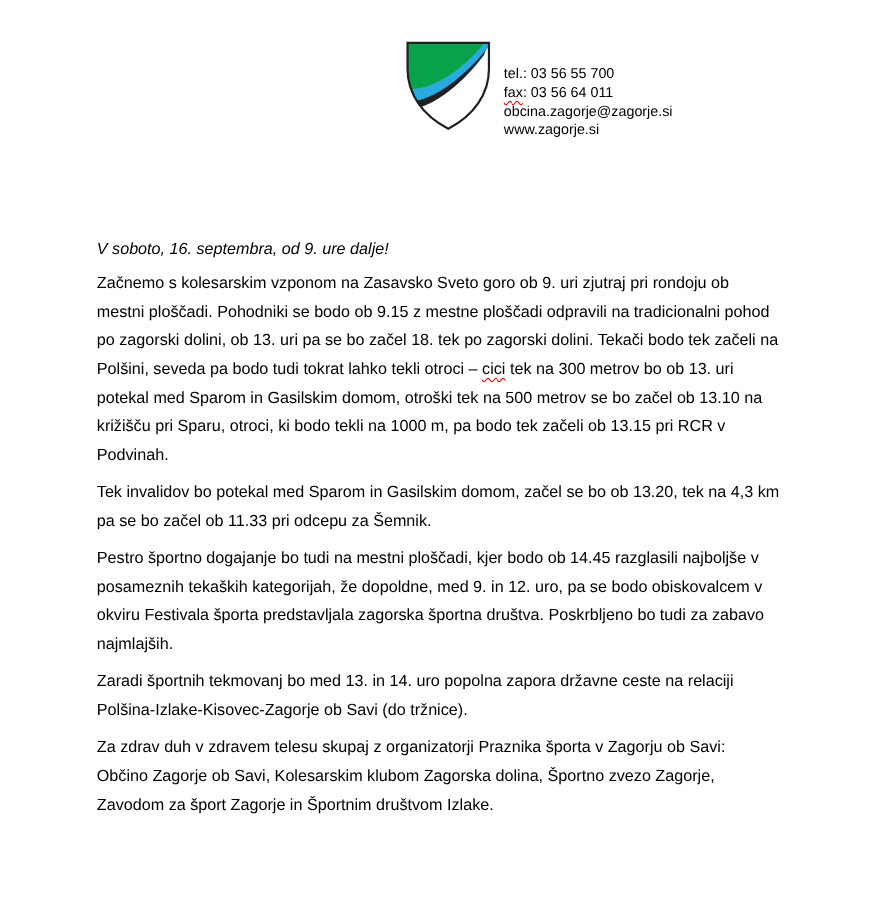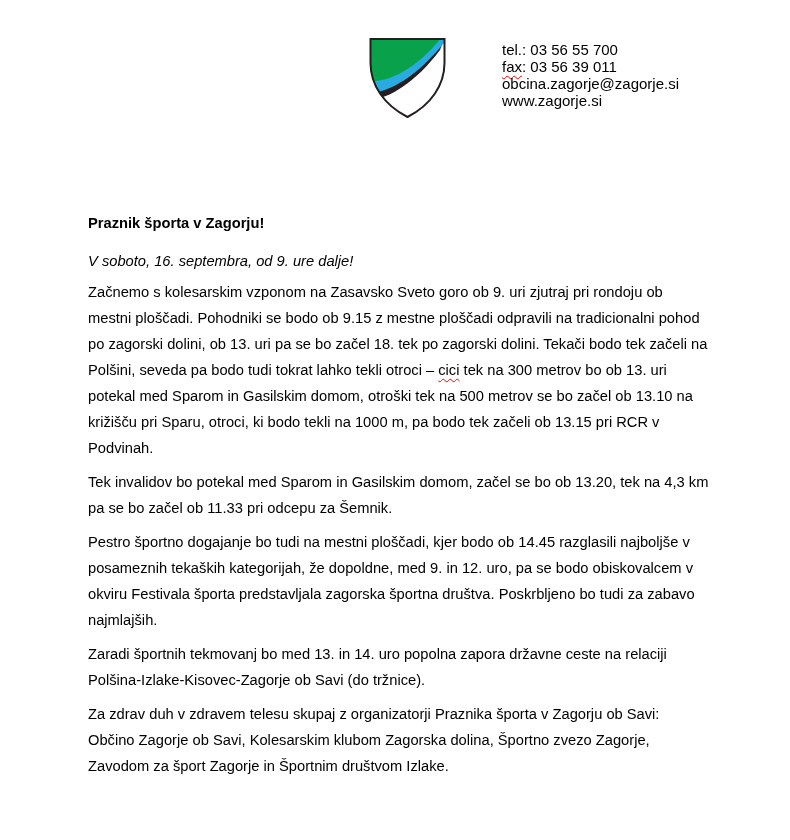--- a/index.html
+++ b/index.html
@@ -6,22 +6,22 @@
   .page {
     position:relative; width:790px; height:840px; background:#ffffff;
     font-family:"Liberation Sans","DejaVu Sans",sans-serif; color:#000000;
     overflow:hidden;
   }
   .org-block {
     position:absolute; left:90px; top:57px; width:256px;
     text-align:right; font-size:14.7px; line-height:17px; white-space:nowrap;
   }
   .contact-block {
-    position:absolute; left:458px; top:41px;
-    font-size:15px; line-height:17px; white-space:nowrap;margin-left:44px;
+    position:absolute; left:458px; top:58px;
+    font-size:13px; line-height:17px; white-space:nowrap;
   }
   .coat { position:absolute; left:367px; top:36px; }
   .doc {
     position:absolute; left:88px; top:210px; width:622px;
     font-size:14.7px; line-height:26px;
   }
   .doc-title   { font-weight:bold; margin:0 0 12px 0; }
   .doc-subtitle{ font-style:italic; margin:4px 0 5px 0; }
   .doc p       { margin:0 0 8px 0; }
   .misspell {
@@ -48,27 +48,26 @@
       <rect x="-2" y="-2" width="85" height="88" fill="#ffffff"></rect>
       <path d="M-5,63 C14,68 46,50 73,14 L76,6 L76,-10 L-5,-10 Z" fill="#231f20"></path>
       <path d="M-5,56 C14,61 46,45 77,7 L77,-10 L-5,-10 Z" fill="#29abe2"></path>
       <path d="M-5,44 C16,49 46,37 75,1 L75,-10 L-5,-10 Z" fill="#0aa14b"></path>
     </g>
     <path d="M3.5,3 L77.5,3 L77.5,27 C77.5,49 64,69 40.5,81 C17,69 3.5,49 3.5,27 Z" fill="none" stroke-width="2" stroke="#231f20"></path>
   </svg>
 
   <div class="contact-block">
     <div>tel.: 03 56 55 700</div>
-    <div><span class="misspell">fax</span><span>: 03 56 39 011</span></div>
+    <div><span class="misspell">fax</span><span>: 03 56 64 011</span></div>
     <div>obcina.zagorje@zagorje.si</div>
     <div>www.zagorje.si</div>
   </div>
 
   <div class="doc">
-    <div class="doc-title">Praznik športa v Zagorju!</div>
     <div class="doc-subtitle">V soboto, 16. septembra, od 9. ure dalje!</div>
 
     <p><span>Začnemo s kolesarskim vzponom na Zasavsko Sveto goro ob 9. uri zjutraj pri rondoju ob mestni ploščadi. Pohodniki se bodo ob 9.15 z mestne ploščadi odpravili na tradicionalni pohod po zagorski dolini, ob 13. uri pa se bo začel 18. tek po zagorski dolini. Tekači bodo tek začeli na Polšini, seveda pa bodo tudi tokrat lahko tekli otroci – </span><span class="misspell">cici</span><span> tek na 300 metrov bo ob 13. uri potekal med Sparom in Gasilskim domom, otroški tek na 500 metrov se bo začel ob 13.10 na križišču pri Sparu, otroci, ki bodo tekli na 1000 m, pa bodo tek začeli ob 13.15 pri RCR v Podvinah.</span></p>
 
     <p>Tek invalidov bo potekal med Sparom in Gasilskim domom, začel se bo ob 13.20, tek na 4,3 km pa se bo začel ob 11.33 pri odcepu za Šemnik.</p>
 
     <p>Pestro športno dogajanje bo tudi na mestni ploščadi, kjer bodo ob 14.45 razglasili najboljše v posameznih tekaških kategorijah, že dopoldne, med 9. in 12. uro, pa se bodo obiskovalcem v okviru Festivala športa predstavljala zagorska športna društva. Poskrbljeno bo tudi za zabavo najmlajših.</p>
 
     <p>Zaradi športnih tekmovanj bo med 13. in 14. uro popolna zapora državne ceste na relaciji Polšina-Izlake-Kisovec-Zagorje ob Savi (do tržnice).</p>
 

